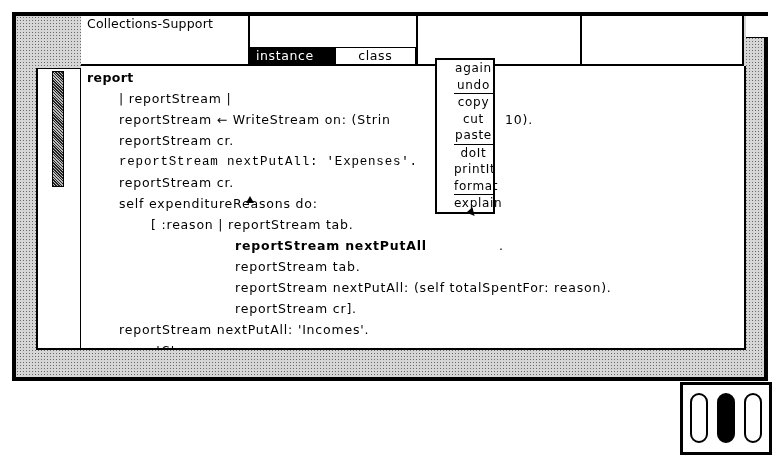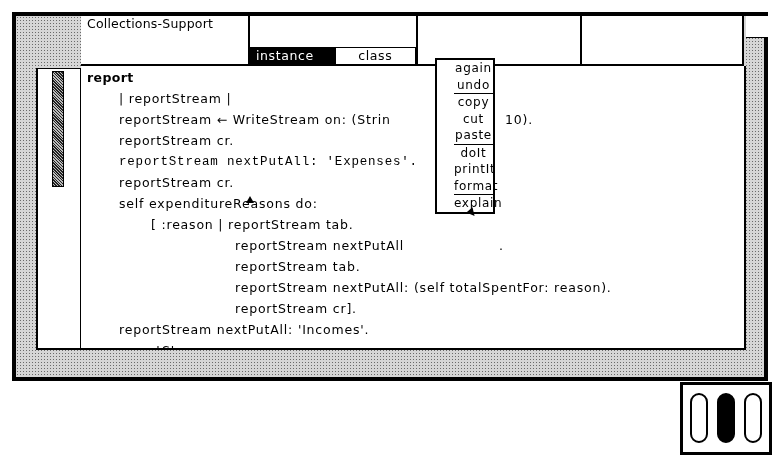--- a/index.html
+++ b/index.html
@@ -81,21 +81,21 @@
   <div class="pane" id="code-pane">
     <div class="code-line bold" style="left:6px; top:2px;">report</div>
     <div class="code-line" style="left:38px; top:44px;">reportStream ← WriteStream on: (Strin</div>
     <div class="code-line" style="left:38px; top:23px;">| reportStream |</div>
     <div class="code-line" style="left:424px; top:44px;">10).</div>
     <div class="code-line" style="left:38px; top:65px;">reportStream cr.</div>
     <div class="code-line" style="left:38px; top:86px;font-family:Liberation Mono, monospace;">reportStream nextPutAll: 'Expenses'.</div>
     <div class="code-line" style="left:38px; top:107px;">reportStream cr.</div>
     <div class="code-line" style="left:38px; top:128px;">self expenditureReasons do:</div>
     <div class="code-line" style="left:70px; top:149px;">[ :reason | reportStream tab.</div>
-    <div class="code-line" style="left:154px; top:170px;">reportStream nextPutAll</div>
+    <div class="code-line" style="left:154px; top:170px;font-weight:bold;">reportStream nextPutAll</div>
     <div class="code-line" style="left:418px; top:170px;">.</div>
     <div class="code-line" style="left:154px; top:191px;">reportStream tab.</div>
     <div class="code-line" style="left:154px; top:212px;">reportStream nextPutAll: (self totalSpentFor: reason).</div>
     <div class="code-line" style="left:154px; top:233px;">reportStream cr].</div>
     <div class="code-line" style="left:38px; top:254px;">reportStream nextPutAll: 'Incomes'.</div>
     <div class="code-line" style="left:38px; top:275px;">reportStream cr.</div>
   </div>
 </div>
 
 <div id="cursor"></div>

